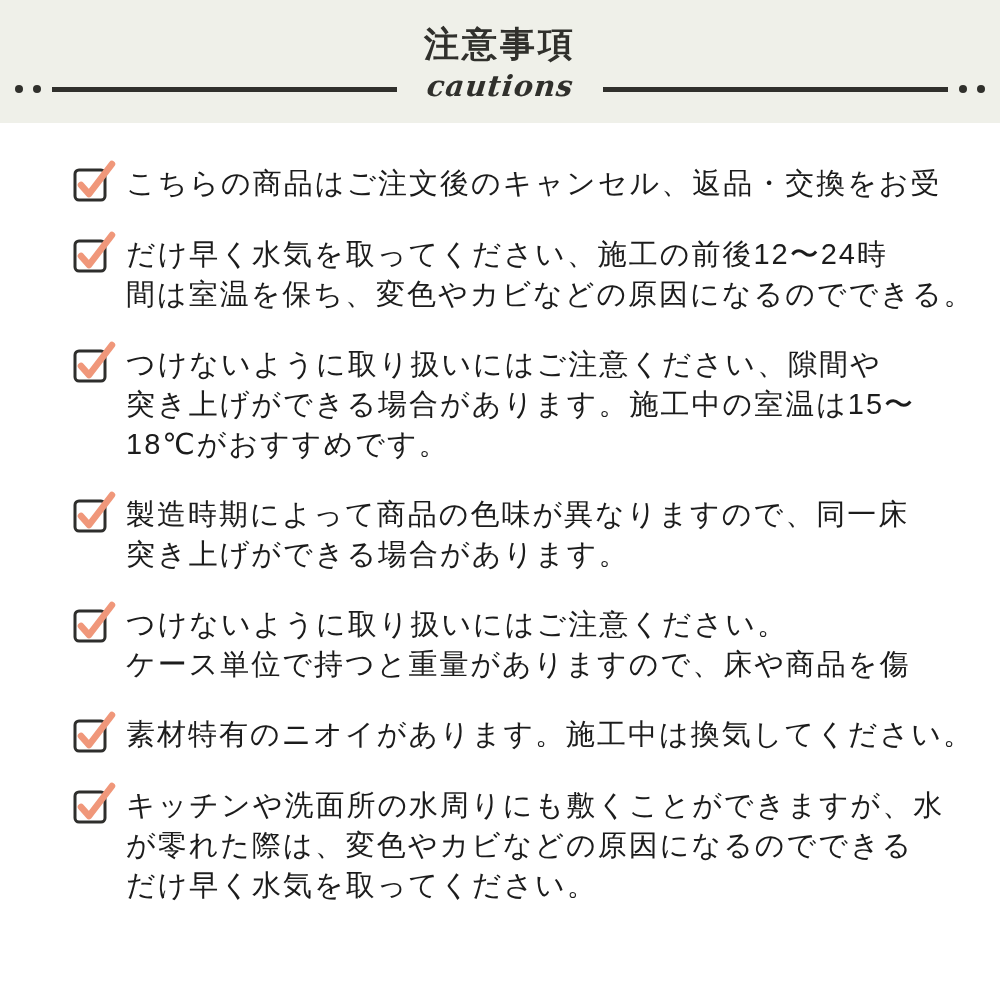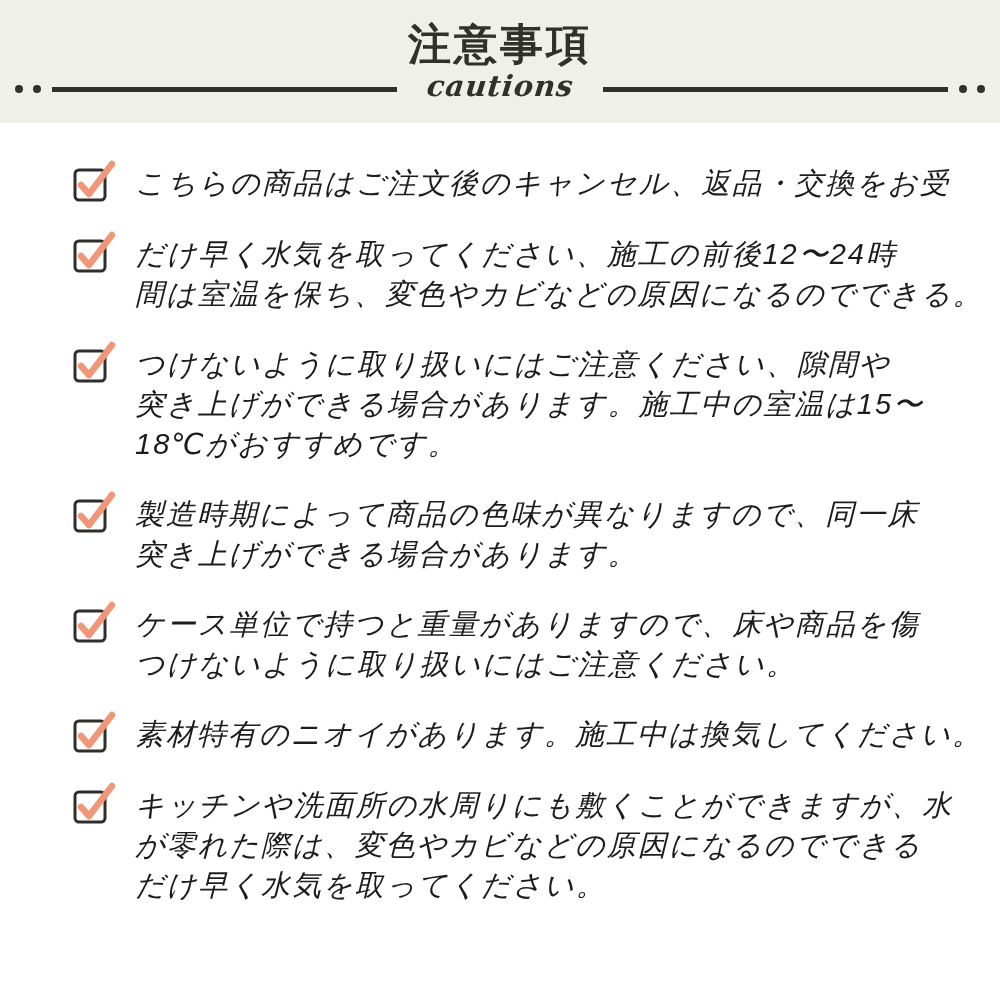--- a/index.html
+++ b/index.html
@@ -16,21 +16,21 @@
   
   .header {
     background: var(--header-bg, #eff0e9);
     height: 123px;
     box-sizing: border-box;
     padding-top: 18px;
   }
   .title {
     margin: 0;
     text-align: center;
-    font-size: 43px;
+    font-size: 35px;
     line-height: 52px;
     font-weight: 800;
     letter-spacing: 3px;
     color: var(--ink, #30302c);
   }
   .divider {
     display: flex;
     align-items: center;
     padding: 0 10px;
     margin-top: 2px;
@@ -86,27 +86,26 @@
     stroke-width: 3;
   }
   .checkbox path {
     fill: none;
     stroke: var(--checkmark, #f0977a);
     stroke-width: 6.5;
     stroke-linecap: round;
     stroke-linejoin: round;
   }
   .item-text {
-    margin-left: 20px;
+    margin-left: 11px;
     font-size: 29px;
     line-height: 40px;
     letter-spacing: 2px;
     font-weight: 500;
     color: var(--text, #1c1c1c);
-    font-style: italic;
   }
   .line {
     white-space: nowrap;
   }
 </style>
 </head>
 <body>
 
 <div class="page">
 
@@ -178,22 +177,22 @@
     </div>
 
     <div class="item">
       <span class="checkbox">
         <svg width="42" height="44" viewBox="0 0 42 44" xmlns="http://www.w3.org/2000/svg">
           <rect x="2" y="10" width="30" height="30" rx="4"></rect>
           <path d="M 8 25 L 16 34 L 39 4"></path>
         </svg>
       </span>
       <div class="item-text">
+        <div class="line">つけないように取り扱いにはご注意ください。</div>
         <div class="line">ケース単位で持つと重量がありますので、床や商品を傷</div>
-        <div class="line">つけないように取り扱いにはご注意ください。</div>
       </div>
     </div>
 
     <div class="item">
       <span class="checkbox">
         <svg width="42" height="44" viewBox="0 0 42 44" xmlns="http://www.w3.org/2000/svg">
           <rect x="2" y="10" width="30" height="30" rx="4"></rect>
           <path d="M 8 25 L 16 34 L 39 4"></path>
         </svg>
       </span>

